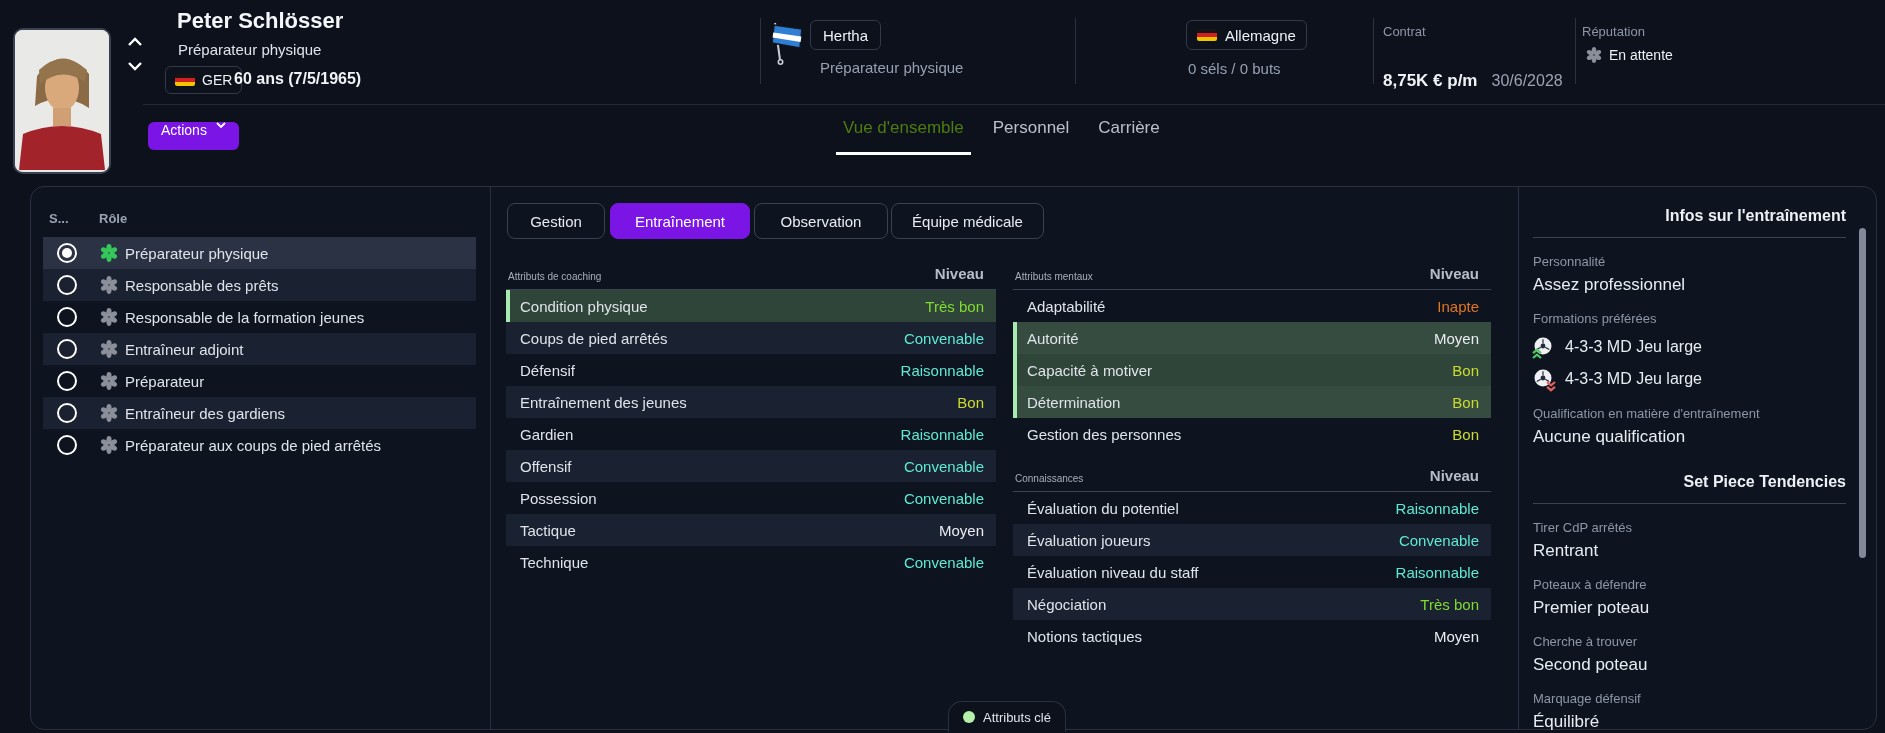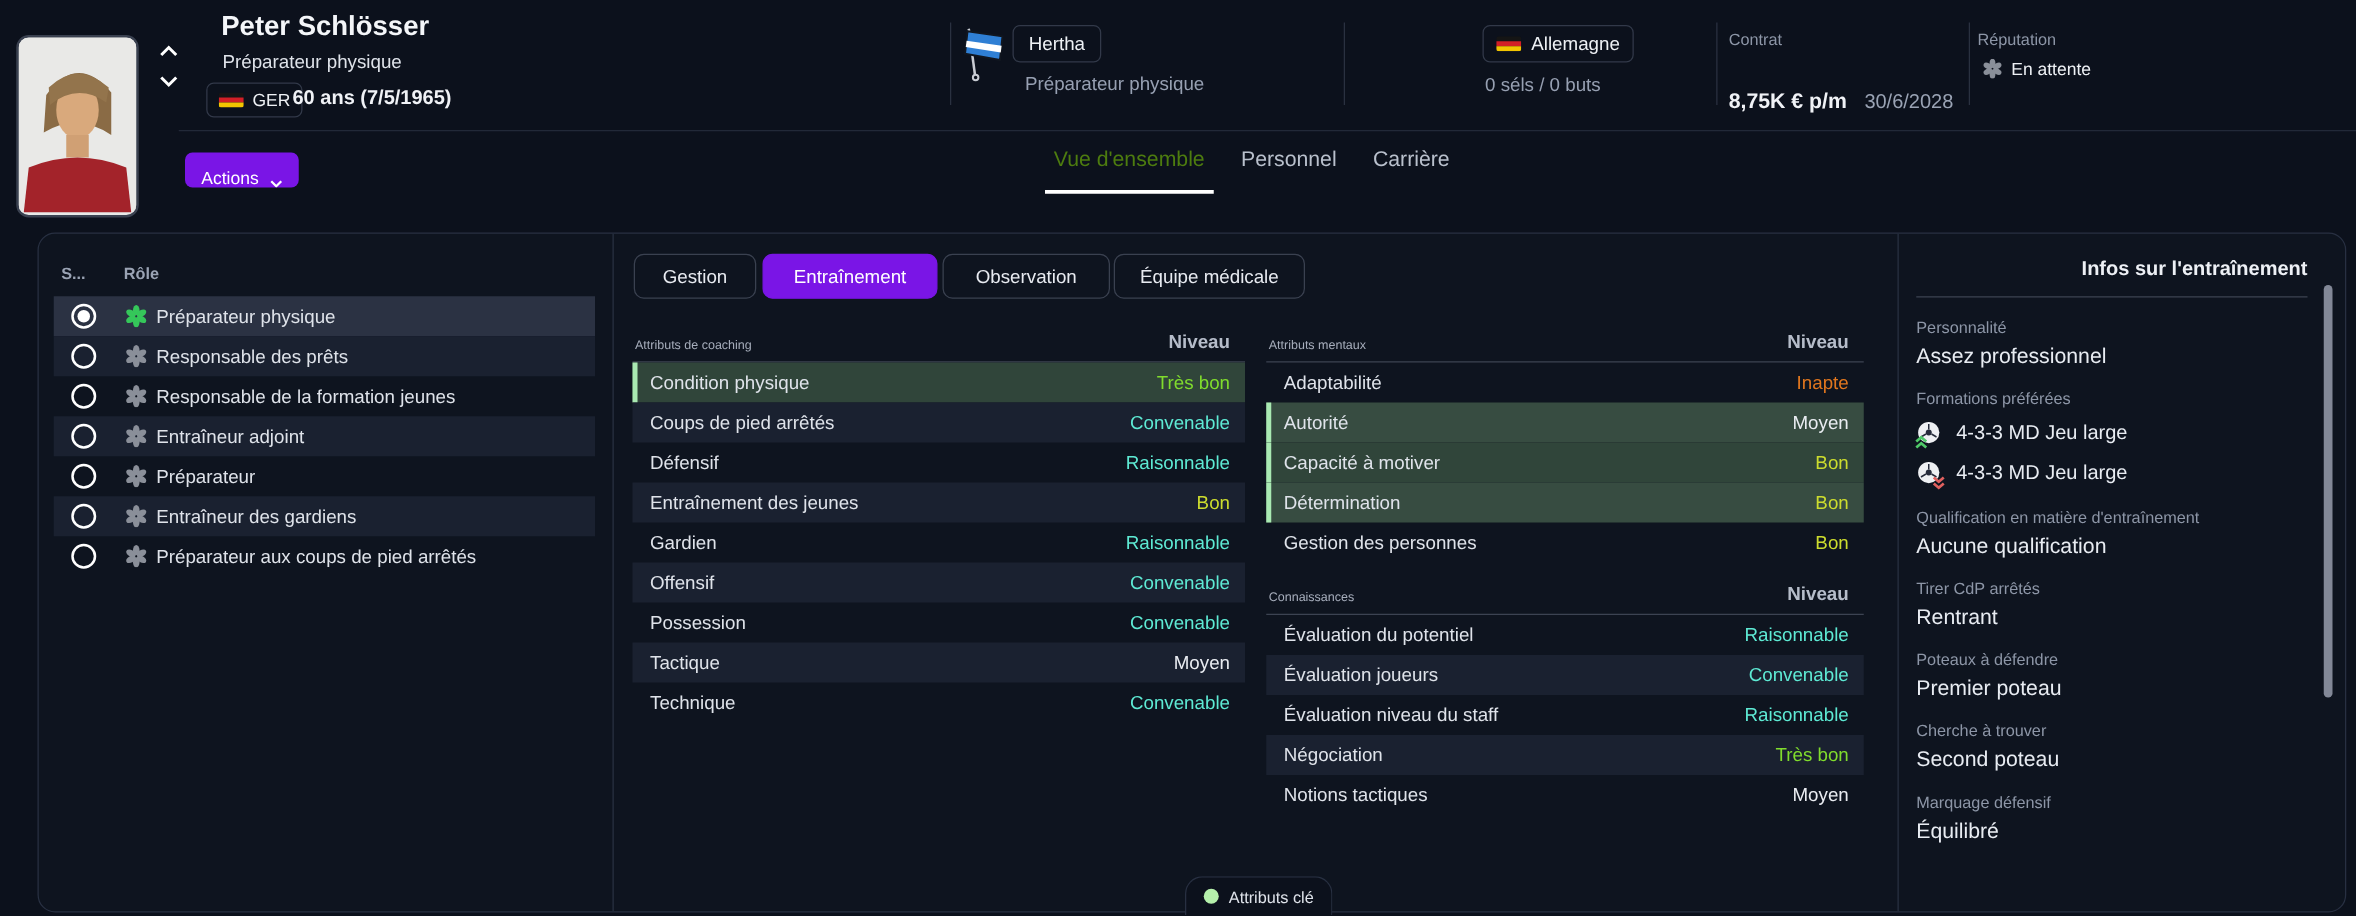--- a/index.html
+++ b/index.html
@@ -27,21 +27,21 @@
                  border:1px solid #323949;border-radius:6px;font-size:15px;color:#eef1f5;}
   .club-role{left:820px;top:59px;font-size:15px;}
   .nation-box{left:1186px;top:20px;height:28px;display:flex;align-items:center;gap:8px;padding:0 10px;
               border:1px solid #323949;border-radius:6px;font-size:15px;color:#eef1f5;}
   .nation-stats{left:1188px;top:60px;font-size:15px;}
   .mini-label{font-size:13px;color:#8d96a7;}
   .contract-row{left:1383px;top:48px;display:flex;gap:14px;align-items:baseline;margin-top:23px;}
   .wage{font-size:17px;font-weight:bold;color:#f0f2f6;}
   .expiry{font-size:16px;color:#9aa3b4;}
   .rep-row{left:1586px;top:47px;display:flex;align-items:center;gap:7px;font-size:14px;color:#eef1f5;}
-  .actions-btn{left:148px;top:122px;height:28px;display:flex;align-items:flex-end;gap:9px;padding:0 13px;
+  .actions-btn{left:148px;top:122px;height:28px;display:flex;align-items:flex-start;gap:9px;padding:0 13px;
                background:#7a15e6;border-radius:6px;font-size:14px;color:#fff;cursor:pointer;}
   .page-tabs{left:843px;top:118px;display:flex;gap:29px;font-size:17px;}
   .page-tab{position:relative;color:#b9c0cc;cursor:pointer;}
   .page-tab.active{color:#4d7c0f;}
   .page-tab.active::after{content:"";position:absolute;left:-7px;right:-7px;bottom:-17px;height:3px;background:#fff;}
 
   
   .card{left:30px;top:186px;width:1845px;height:542px;border:1px solid #283042;border-radius:14px;
         background:#0e141f;}
   .sec-div{position:absolute;top:0;bottom:0;width:1px;background:#283042;}
@@ -428,20 +428,21 @@
           <svg class="chev down">
               <use href="#chev2down"></use>
             </svg>
         </span>
         <span>4-3-3 MD Jeu large</span>
       </div>
 
       <div class="grp-label">Qualification en matière d'entraînement</div>
       <div class="grp-value">Aucune qualification</div>
 
+      <h3 class="spt-title">Set Piece Tendencies</h3>
 
       <div class="grp-label">Tirer CdP arrêtés</div>
       <div class="grp-value">Rentrant</div>
 
       <div class="grp-label">Poteaux à défendre</div>
       <div class="grp-value">Premier poteau</div>
 
       <div class="grp-label">Cherche à trouver</div>
       <div class="grp-value">Second poteau</div>
 

